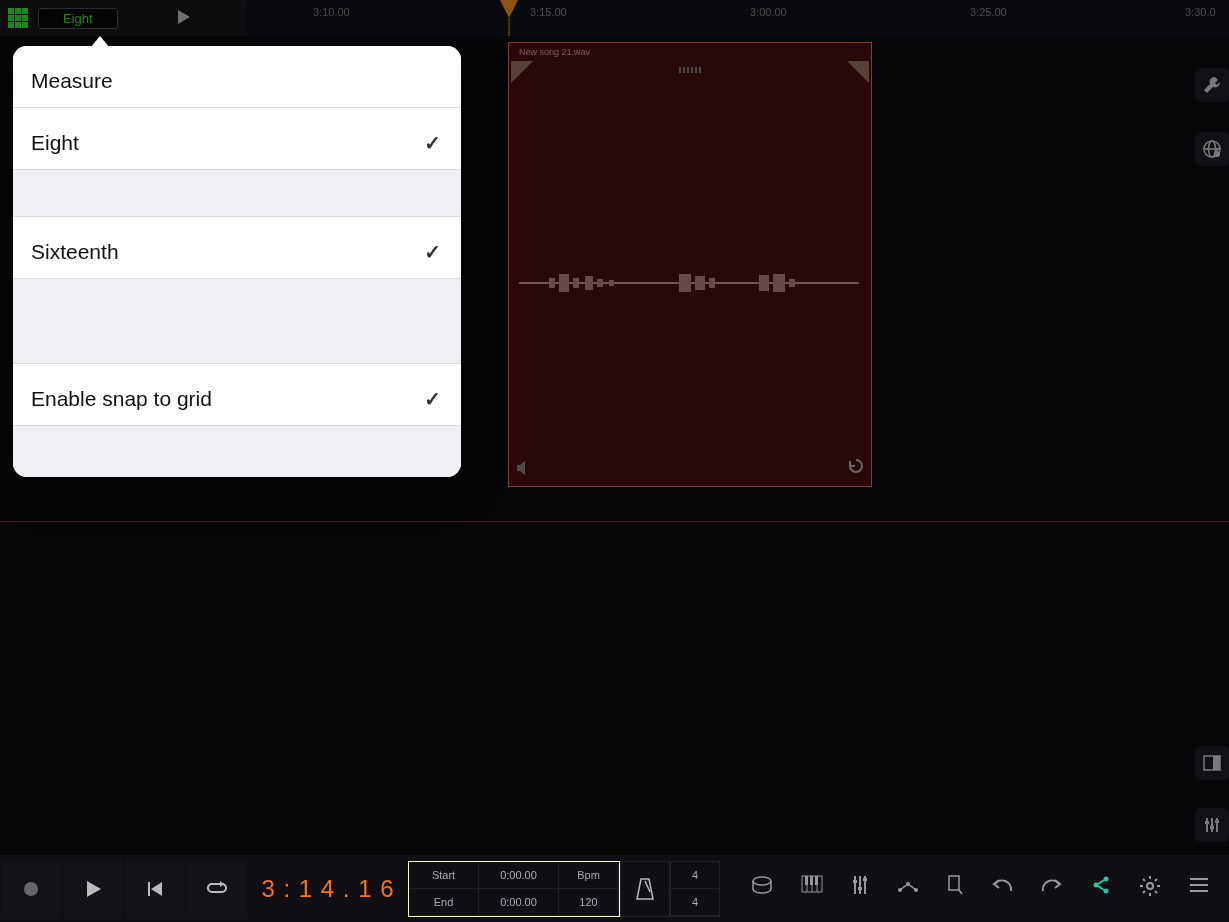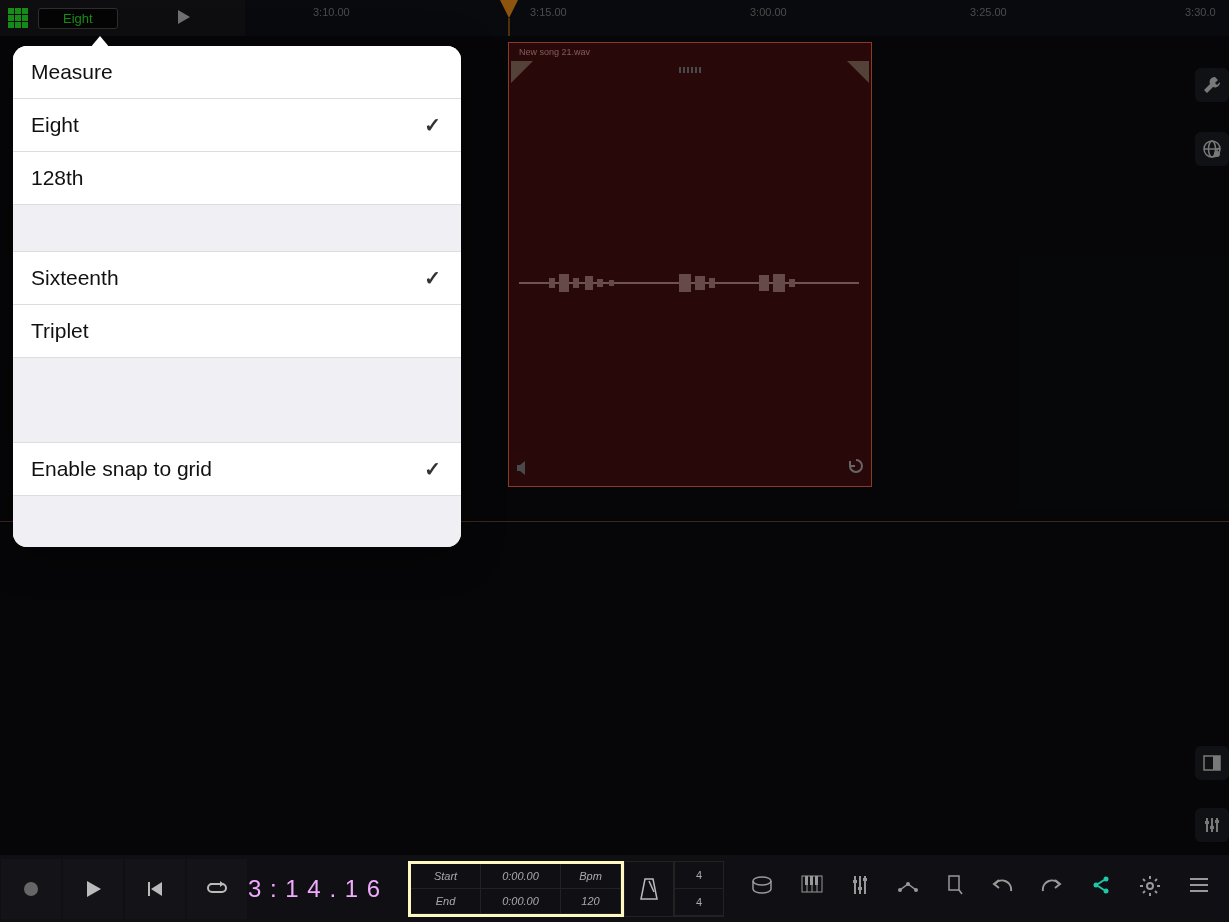--- a/index.html
+++ b/index.html
@@ -38,32 +38,32 @@
 .right-icons2 { position:absolute; right:0; bottom:80px; display:flex; flex-direction:column; gap:28px; }
 .right-icons2 .ic { width:34px; height:34px; background:#1d1f25; border-radius:6px; display:flex; align-items:center; justify-content:center; color:#ccc; font-size:18px; }
 
 
 .dim-overlay { position:absolute; inset:0; background:rgba(0,0,0,.45); }
 
 
 .popover { position:absolute; top:46px; left:13px; width:448px; background:#fff; border-radius:14px; box-shadow:0 8px 40px rgba(0,0,0,.4); overflow:hidden; }
 .popover-arrow { position:absolute; top:36px; left:90px; width:0; height:0; border-left:10px solid transparent; border-right:10px solid transparent; border-bottom:12px solid #fff; z-index:60; }
 .menu-list { background:#fff; }
-.menu-item { display:flex; align-items:flex-end; justify-content:space-between; padding:14px 20px 14px 18px; border-bottom:1px solid #ddd; font-size:21px; color:#111; }
+.menu-item { display:flex; align-items:flex-end; justify-content:space-between; padding:23px 20px 14px 18px; border-bottom:1px solid #ddd; font-size:21px; color:#111; }
 .menu-item:last-child{border-bottom:none;}
 .section-gap { height:48px; background:#efeff4; border-top:1px solid #ddd; border-bottom:1px solid #ddd; }
 .section-gap.big { height:86px; }
 .section-tail { height:52px; background:#efeff4; border-top:1px solid #ddd; }
 .check { font-size:20px; color:#333; font-weight:bold; }
 
 
 .transport { position:absolute; left:0; right:0; bottom:0; height:67px; background:#0f0f14; display:flex; align-items:center; }
 .tbtn { width:60px; height:60px; background:#141418; margin:0 1px; display:flex; align-items:center; justify-content:center; color:#bbb; font-size:20px; }
-.time-display { width:160px; text-align:left; color:#f0abfc; font-size:24px; letter-spacing:1px; }
-.info-grid { display:grid; grid-template-columns:70px 80px 60px; grid-template-rows:1fr 1fr; height:56px; border:3px solid #fef9c3;font-style:italic; }
+.time-display { width:160px; text-align:center; color:#f97316; font-size:24px; letter-spacing:1px; }
+.info-grid { display:grid; grid-template-columns:70px 80px 60px; grid-template-rows:1fr 1fr; height:56px; border:1px solid #fef9c3; }
 .info-grid div { display:flex; align-items:center; justify-content:center; color:#aaa; font-size:11px; border-right:1px solid #222; border-bottom:1px solid #222; }
 .metro-box { width:50px; height:56px; border:1px solid #222; display:flex; align-items:center; justify-content:center; color:#aaa; font-size:22px; }
 .ts-box { display:grid; grid-template-rows:1fr 1fr; width:50px; height:56px; border:1px solid #222; }
 .ts-box div { display:flex; align-items:center; justify-content:center; color:#aaa; font-size:11px; border-bottom:1px solid #222; }
 .tool-icons { margin-left:auto; display:flex; gap:28px; padding-right:20px; }
 .tool-icons .ti { color:#999; font-size:20px; }
 .tool-icons .ti.active { color:#1fc9a8; }
 
 
 .wv { fill:#b88; }
@@ -183,32 +183,26 @@
 <div class="popover-arrow"></div>
 <div class="popover">
   <div class="menu-list">
     <div class="menu-item">
         <span>Measure</span>
       </div>
     <div class="menu-item">
         <span>Eight</span>
         <span class="check">✓</span>
       </div>
-    <div class="menu-item">
-        <span>128th</span>
-      </div>
   </div>
   <div class="section-gap"></div>
   <div class="menu-list">
     <div class="menu-item">
         <span>Sixteenth</span>
         <span class="check">✓</span>
-      </div>
-    <div class="menu-item">
-        <span>Triplet</span>
       </div>
   </div>
   <div class="section-gap big"></div>
   <div class="menu-list">
     <div class="menu-item">
         <span>Enable snap to grid</span>
         <span class="check">✓</span>
       </div>
   </div>
   <div class="section-tail"></div>

